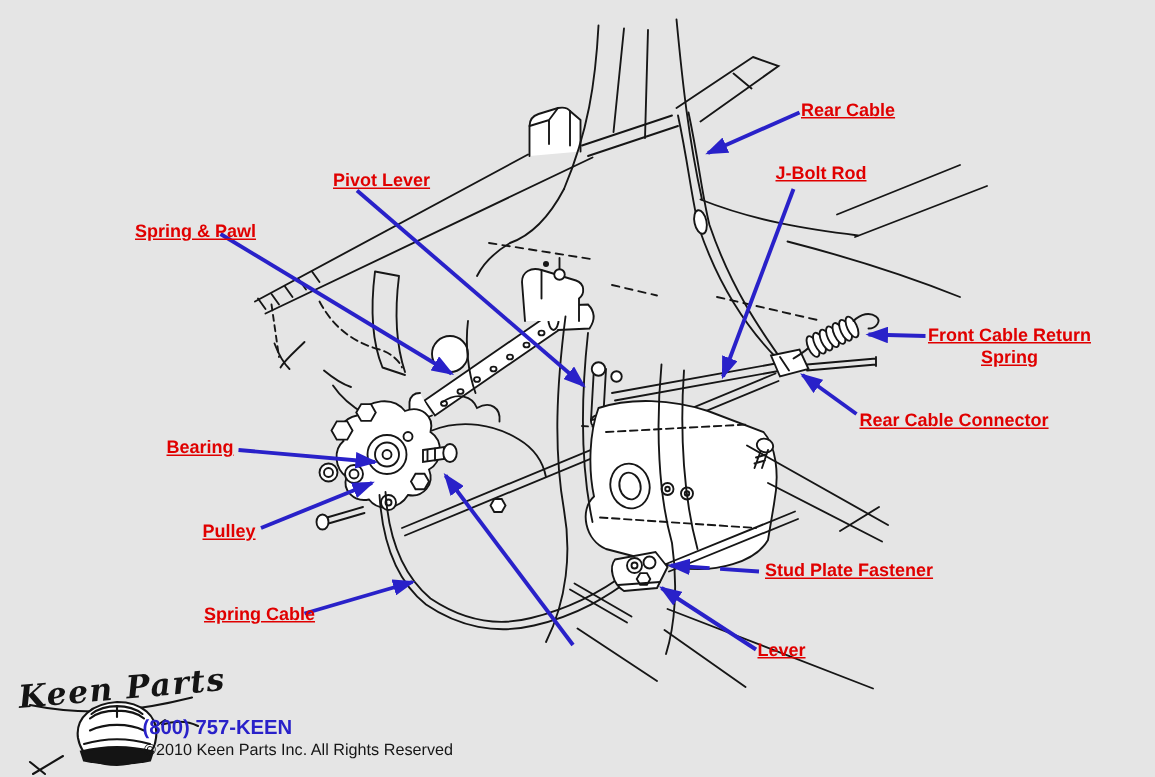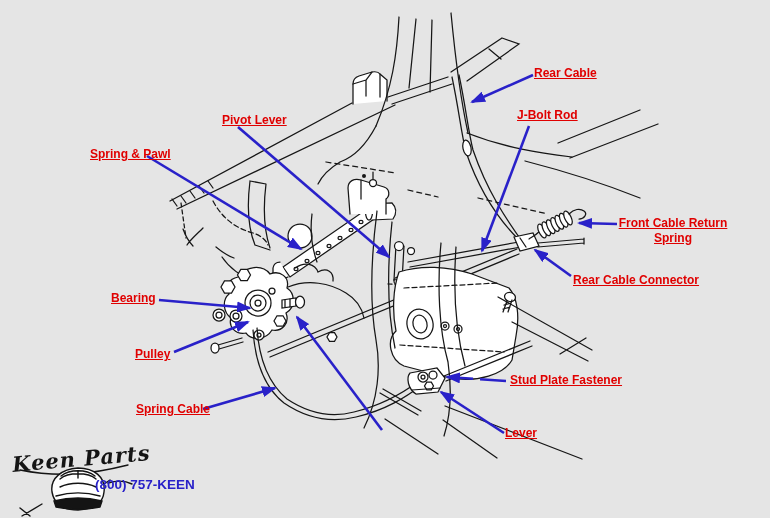--- a/index.html
+++ b/index.html
@@ -199,13 +199,14 @@
   <div class="lbl" style="left:573px;top:273px;">Rear Cable Connector</div>
   <div class="lbl wrap" style="left:614px;top:216px;">Front Cable Return Spring</div>
   <div class="lbl" style="left:111px;top:291px;">Bearing</div>
   <div class="lbl" style="left:135px;top:347px;text-align:right;">Pulley</div>
   <div class="lbl" style="left:136px;top:402px;">Spring Cable</div>
   <div class="lbl" style="left:510px;top:373px;text-align:right;">Stud Plate Fastener</div>
   <div class="lbl" style="left:505px;top:426px;">Lever</div>
 
   <div class="logo-script">Keen Parts</div>
   <div class="phone">(800) 757-KEEN</div>
+  <div class="copyright">©2010 Keen Parts Inc. All Rights Reserved</div>
 </div>
 
 </body></html>

